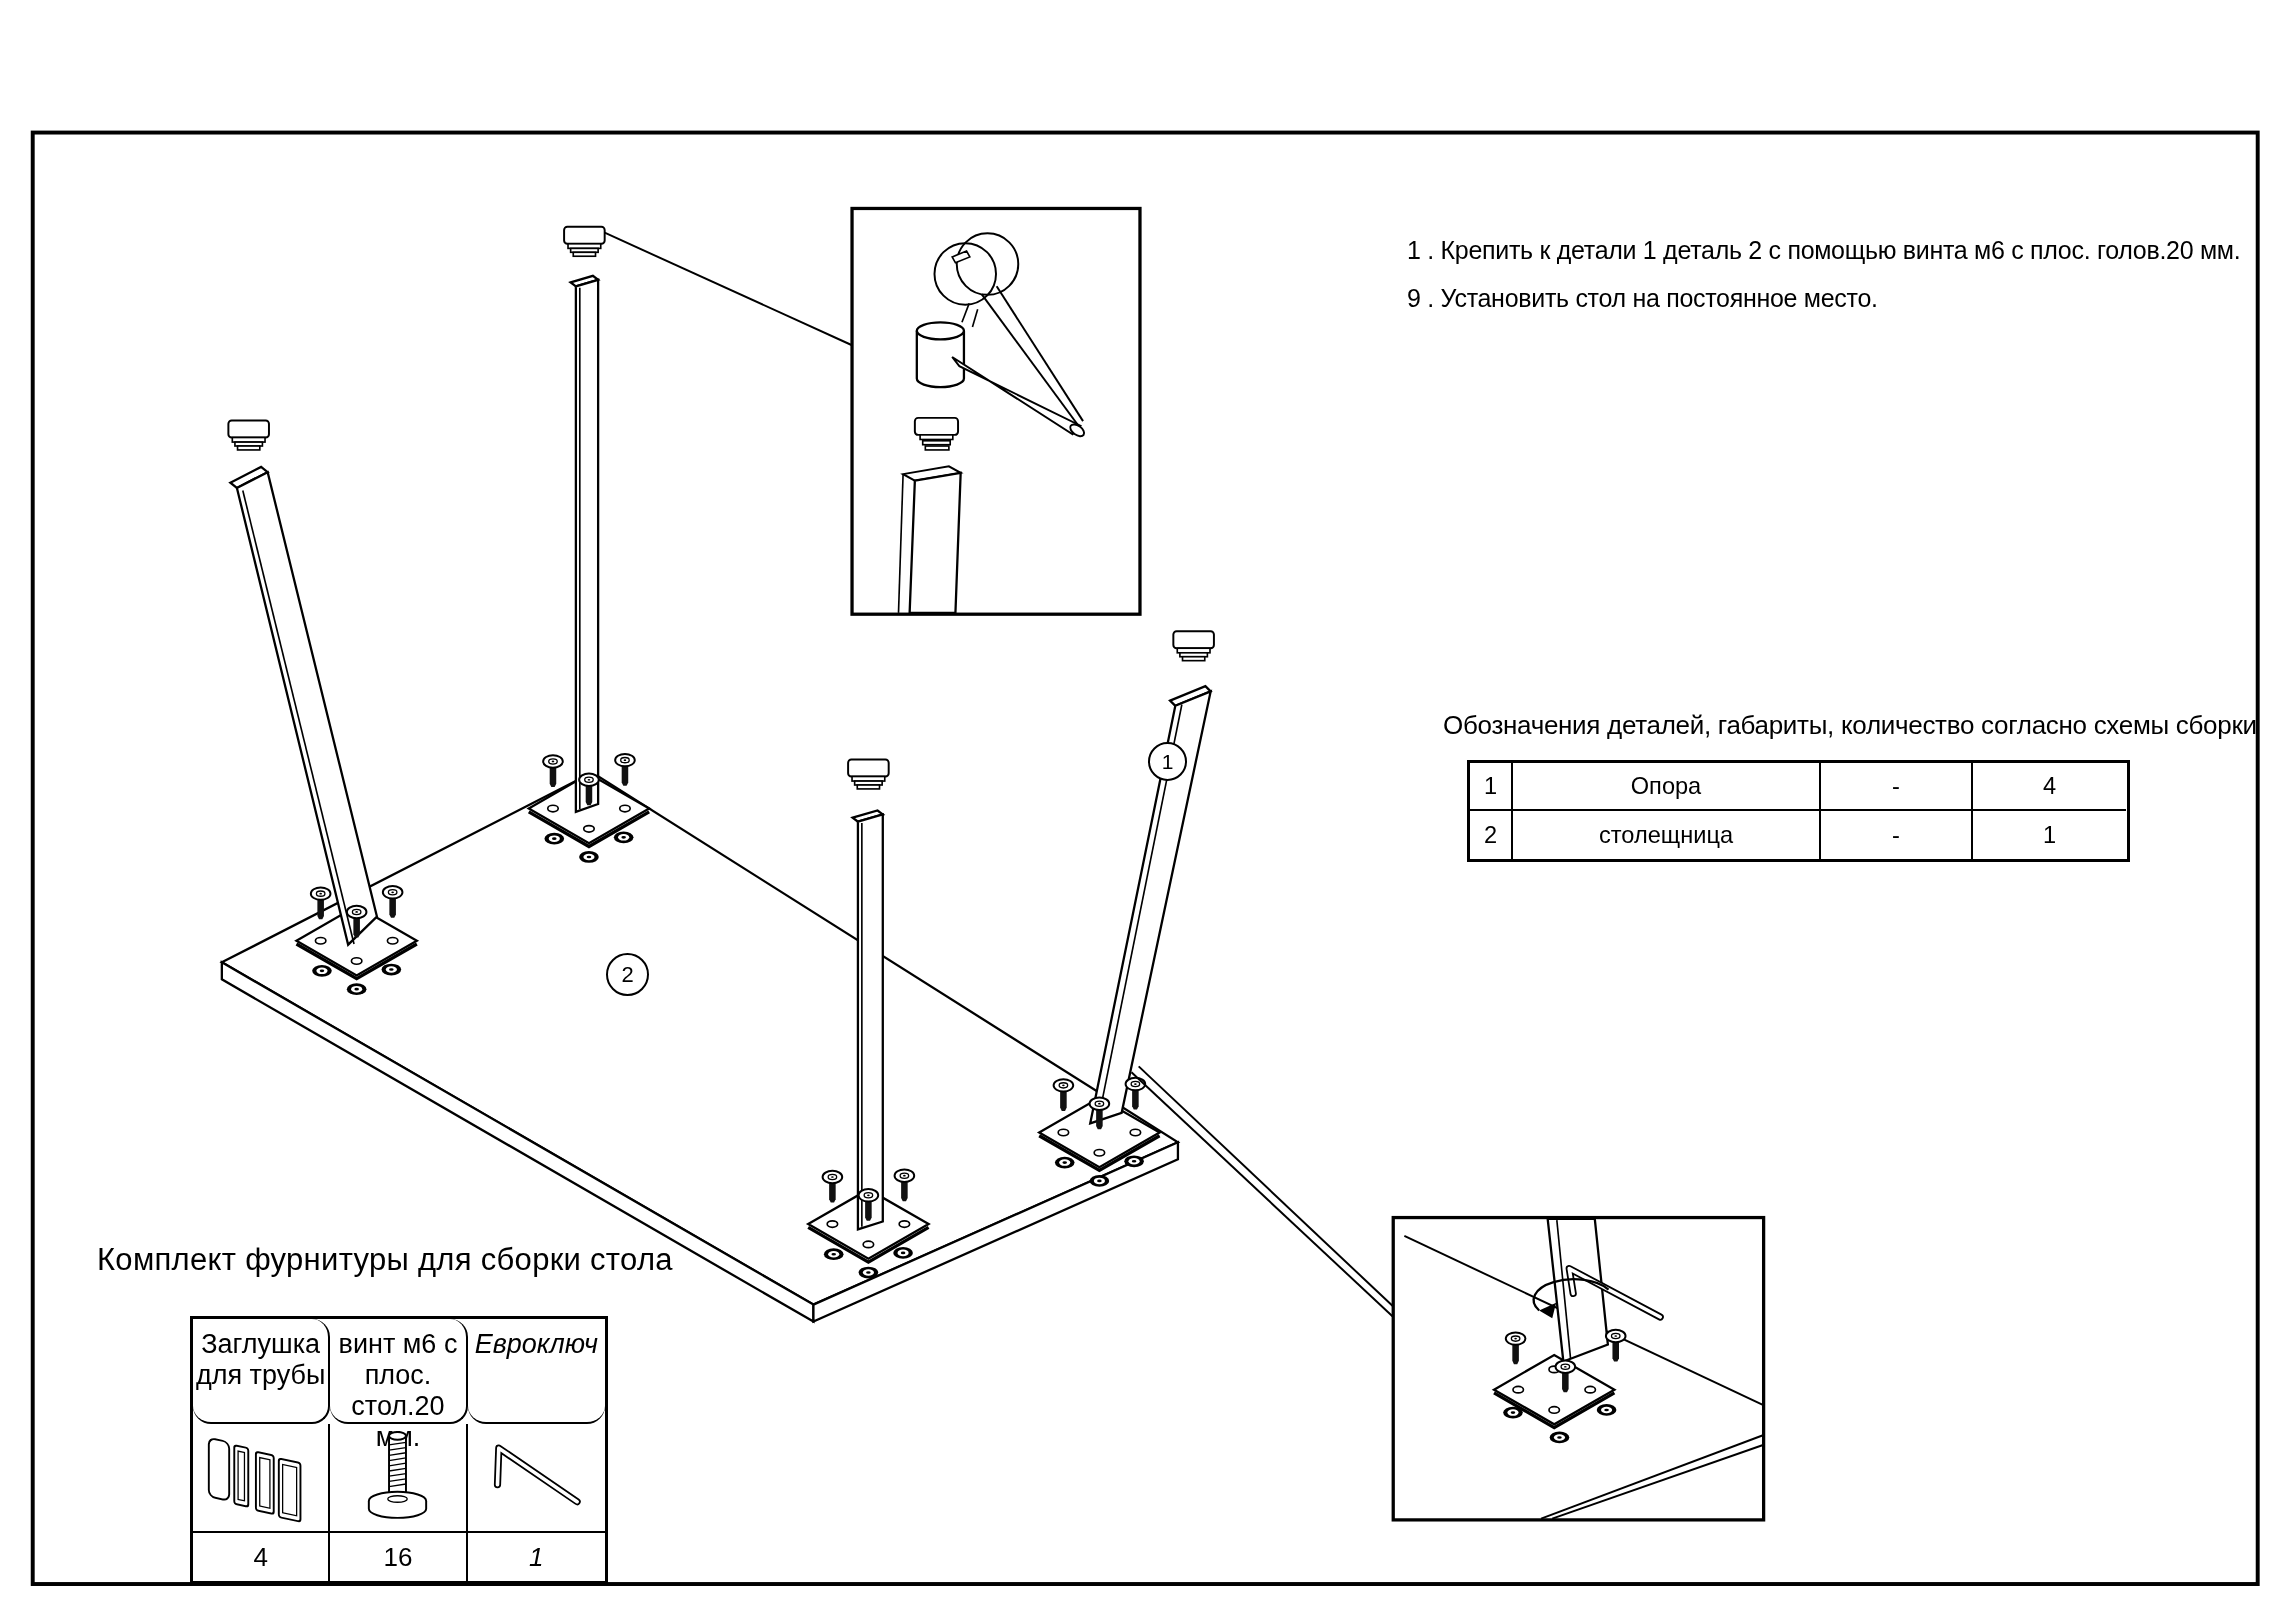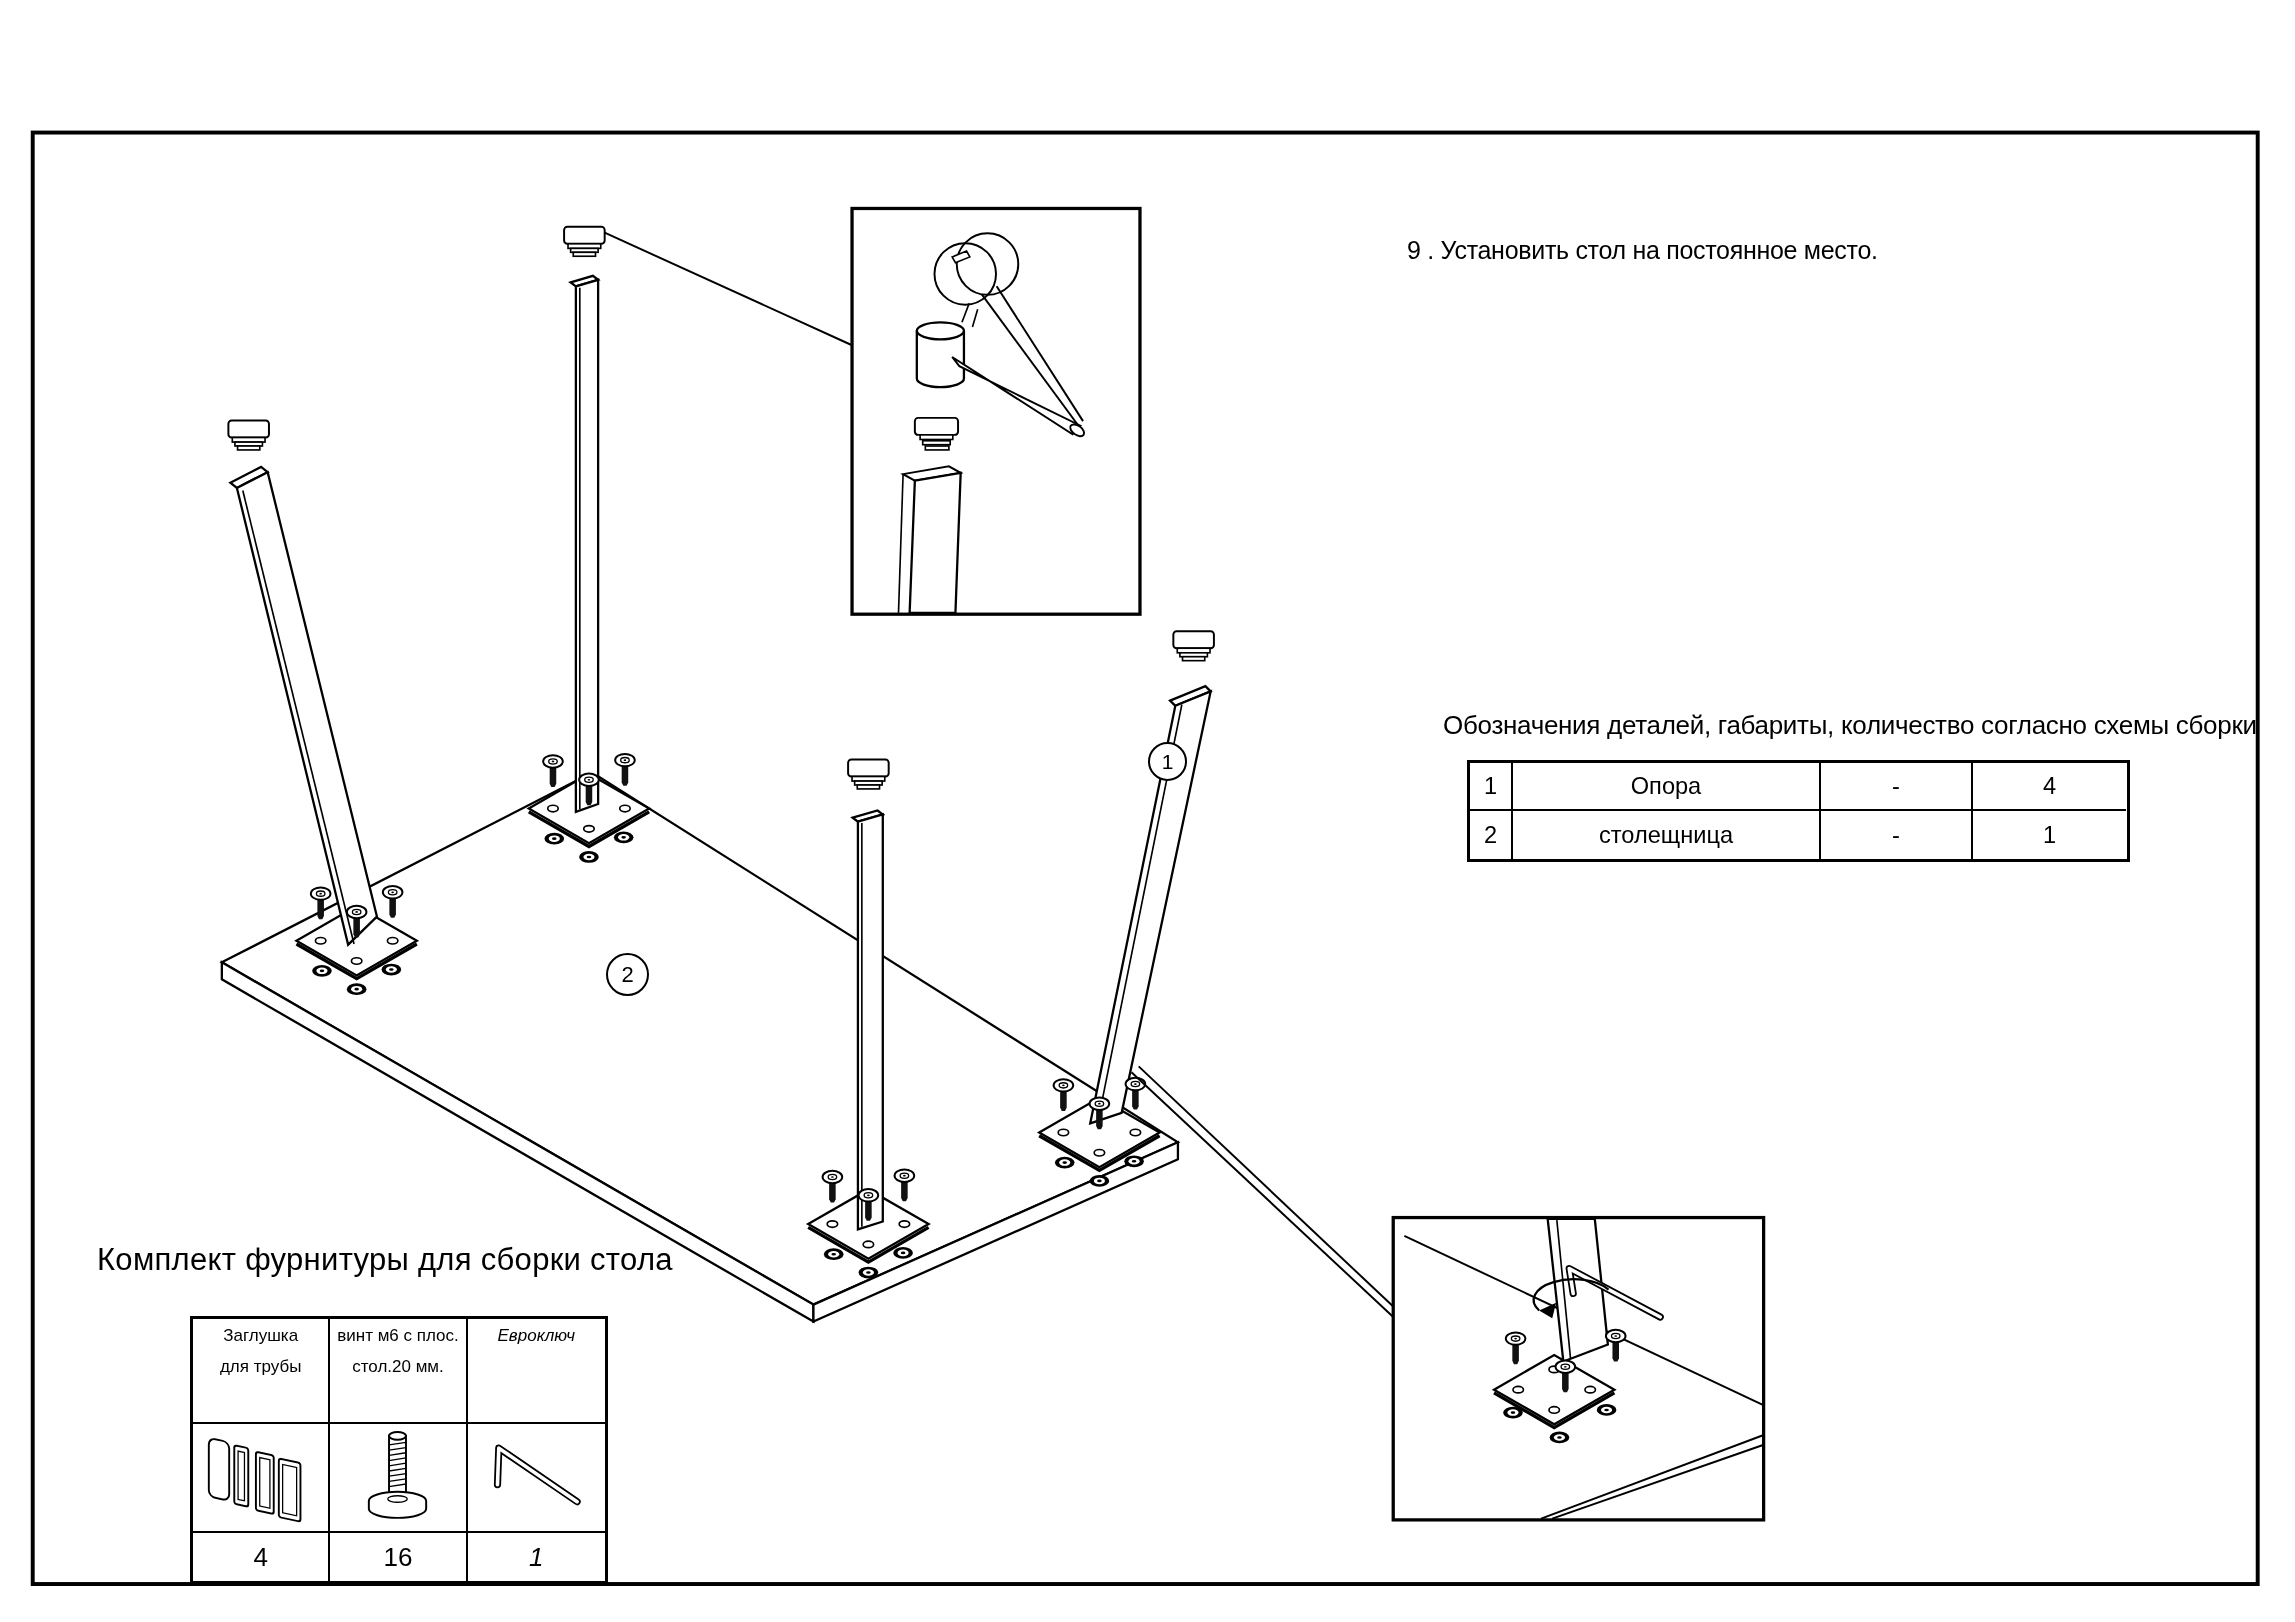--- a/index.html
+++ b/index.html
@@ -13,21 +13,21 @@
   
   .parts-table{left:1467px;top:760px;width:663px;height:102px;border:3.9px solid #000;box-sizing:border-box;display:grid;grid-template-columns:43px 308px 152px 153px;grid-template-rows:1fr 1fr;}
   .parts-table .cell{border-right:2.6px solid #000;border-bottom:2.6px solid #000;display:flex;align-items:center;justify-content:center;font-size:23.6px;font-stretch:condensed;}
   .parts-table .cell.last-col{border-right:none;}
   .parts-table .cell.last-row{border-bottom:none;}
   
   .kit-table{left:190px;top:1316px;width:418px;height:268px;border:3.3px solid #000;box-sizing:border-box;display:grid;grid-template-columns:1fr 1fr 1fr;grid-template-rows:105px 109px 1fr;}
   .kit-table .kcell{border-right:2.6px solid #000;border-bottom:2.6px solid #000;box-sizing:border-box;display:flex;align-items:flex-start;justify-content:center;text-align:center;}
   .kit-table .kcell.kc-last{border-right:none;font-style:italic;}
   .kit-table .kcell.kr-last{border-bottom:none;}
-  .kit-table .khead{font-size:17px;line-height:31px;padding-top:1px;font-stretch:condensed;}
+  .kit-table .khead{font-size:27px;line-height:31px;padding-top:10px;font-stretch:condensed;border-radius:18px;}
   .kit-table .kimg{align-items:center;}
   .kit-table .kqty{font-size:26px;padding-top:9.2px;font-stretch:condensed;}
   
   .callout{border:2.6px solid #000;border-radius:50%;background:#fff;display:flex;align-items:center;justify-content:center;font-size:21px;box-sizing:border-box;font-stretch:condensed;}
   #callout-1{left:1148px;top:742px;width:39px;height:39px;}
   #callout-2{left:606px;top:953px;width:43px;height:43px;font-size:22px;}
 </style>
 </head>
 <body>
 
@@ -178,20 +178,21 @@
 </svg>
 
 <div class="abs callout" id="callout-1">
   <span>1</span>
 </div>
 <div class="abs callout" id="callout-2">
   <span>2</span>
 </div>
 
 <div class="abs instructions">
+  <div>1 . Крепить к детали 1 деталь 2 с помощью винта м6 с плос. голов.20 мм.</div>
   <div>9 . Установить стол на постоянное место.</div>
 </div>
 
 <div class="abs parts-title">Обозначения деталей, габариты, количество согласно схемы сборки</div>
 <div class="abs parts-table">
   <div class="cell">1</div>
   <div class="cell">Опора</div>
   <div class="cell">-</div>
   <div class="cell last-col">4</div>
   <div class="cell last-row">2</div>

